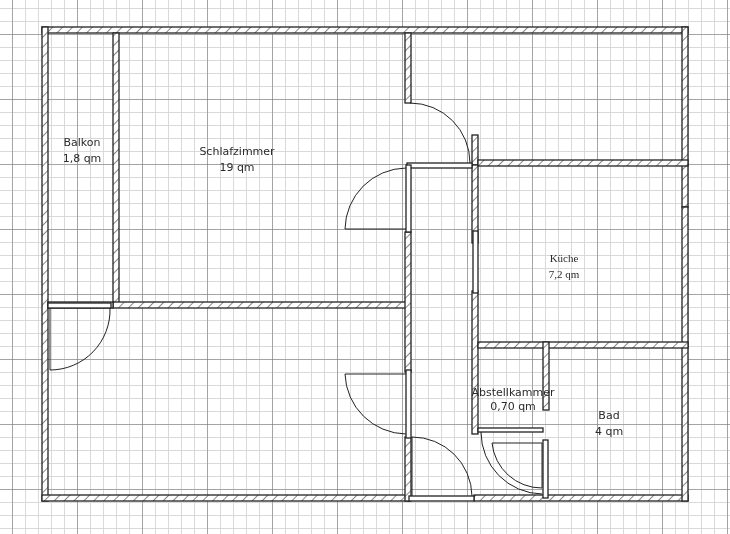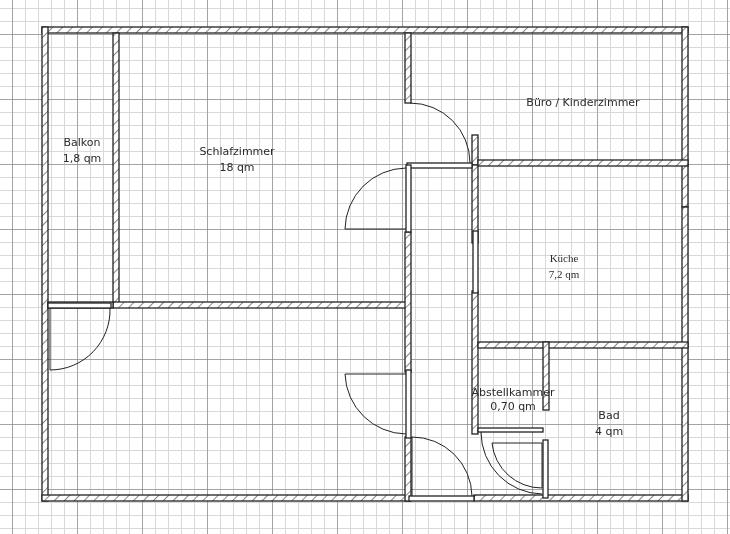--- a/index.html
+++ b/index.html
@@ -133,25 +133,24 @@
     </g>
   </svg>
 
   <div class="room-label" style="left:82px; top:135px;">
     <span>Balkon</span>
     <span>1,8 qm</span>
   </div>
 
   <div class="room-label" style="left:237px; top:144px;">
     <span>Schlafzimmer</span>
-    <span>18 qm</span>
+    <span>19 qm</span>
   </div>
 
   <div class="room-label" style="left:583px; top:95px;">
-    <span>Büro / Kinderzimmer</span>
   </div>
 
 
   <div class="room-label" style="left:564px; top:250px;font-family:Liberation Serif, serif;">
     <span>Küche</span>
     <span>7,2 qm</span>
   </div>
 
 
   <div class="room-label small" style="left:513px; top:386px;">

